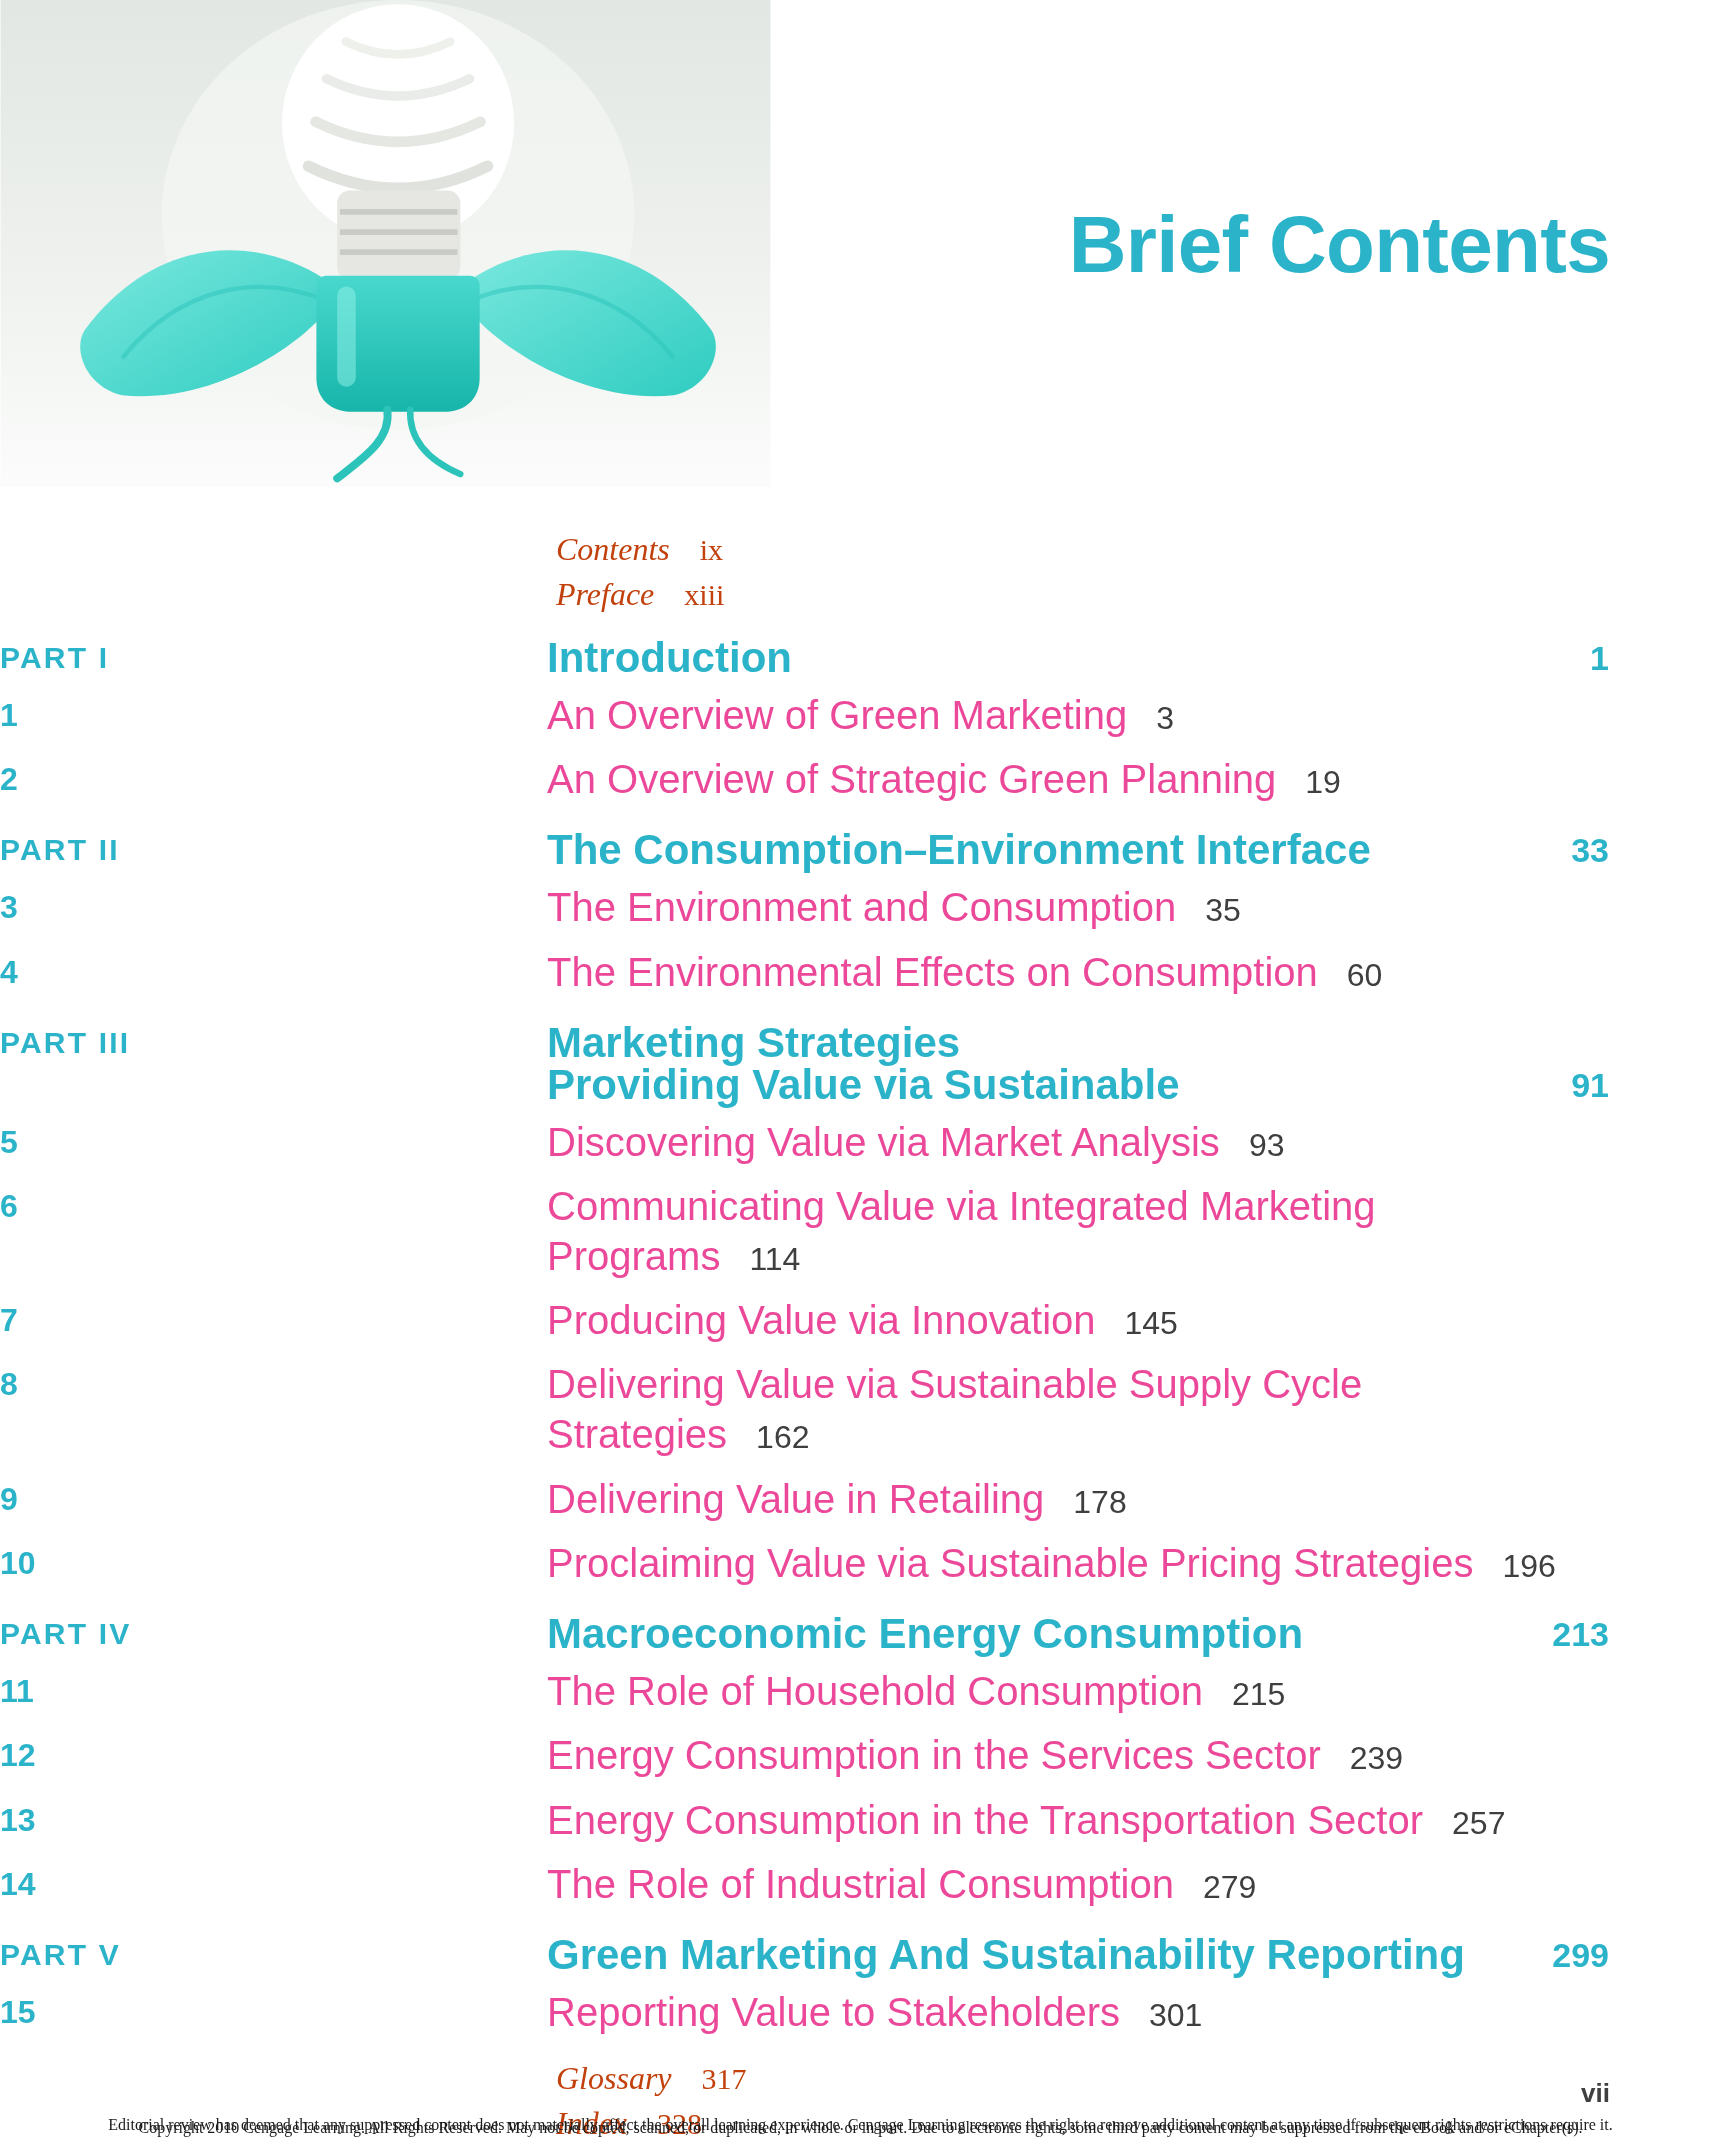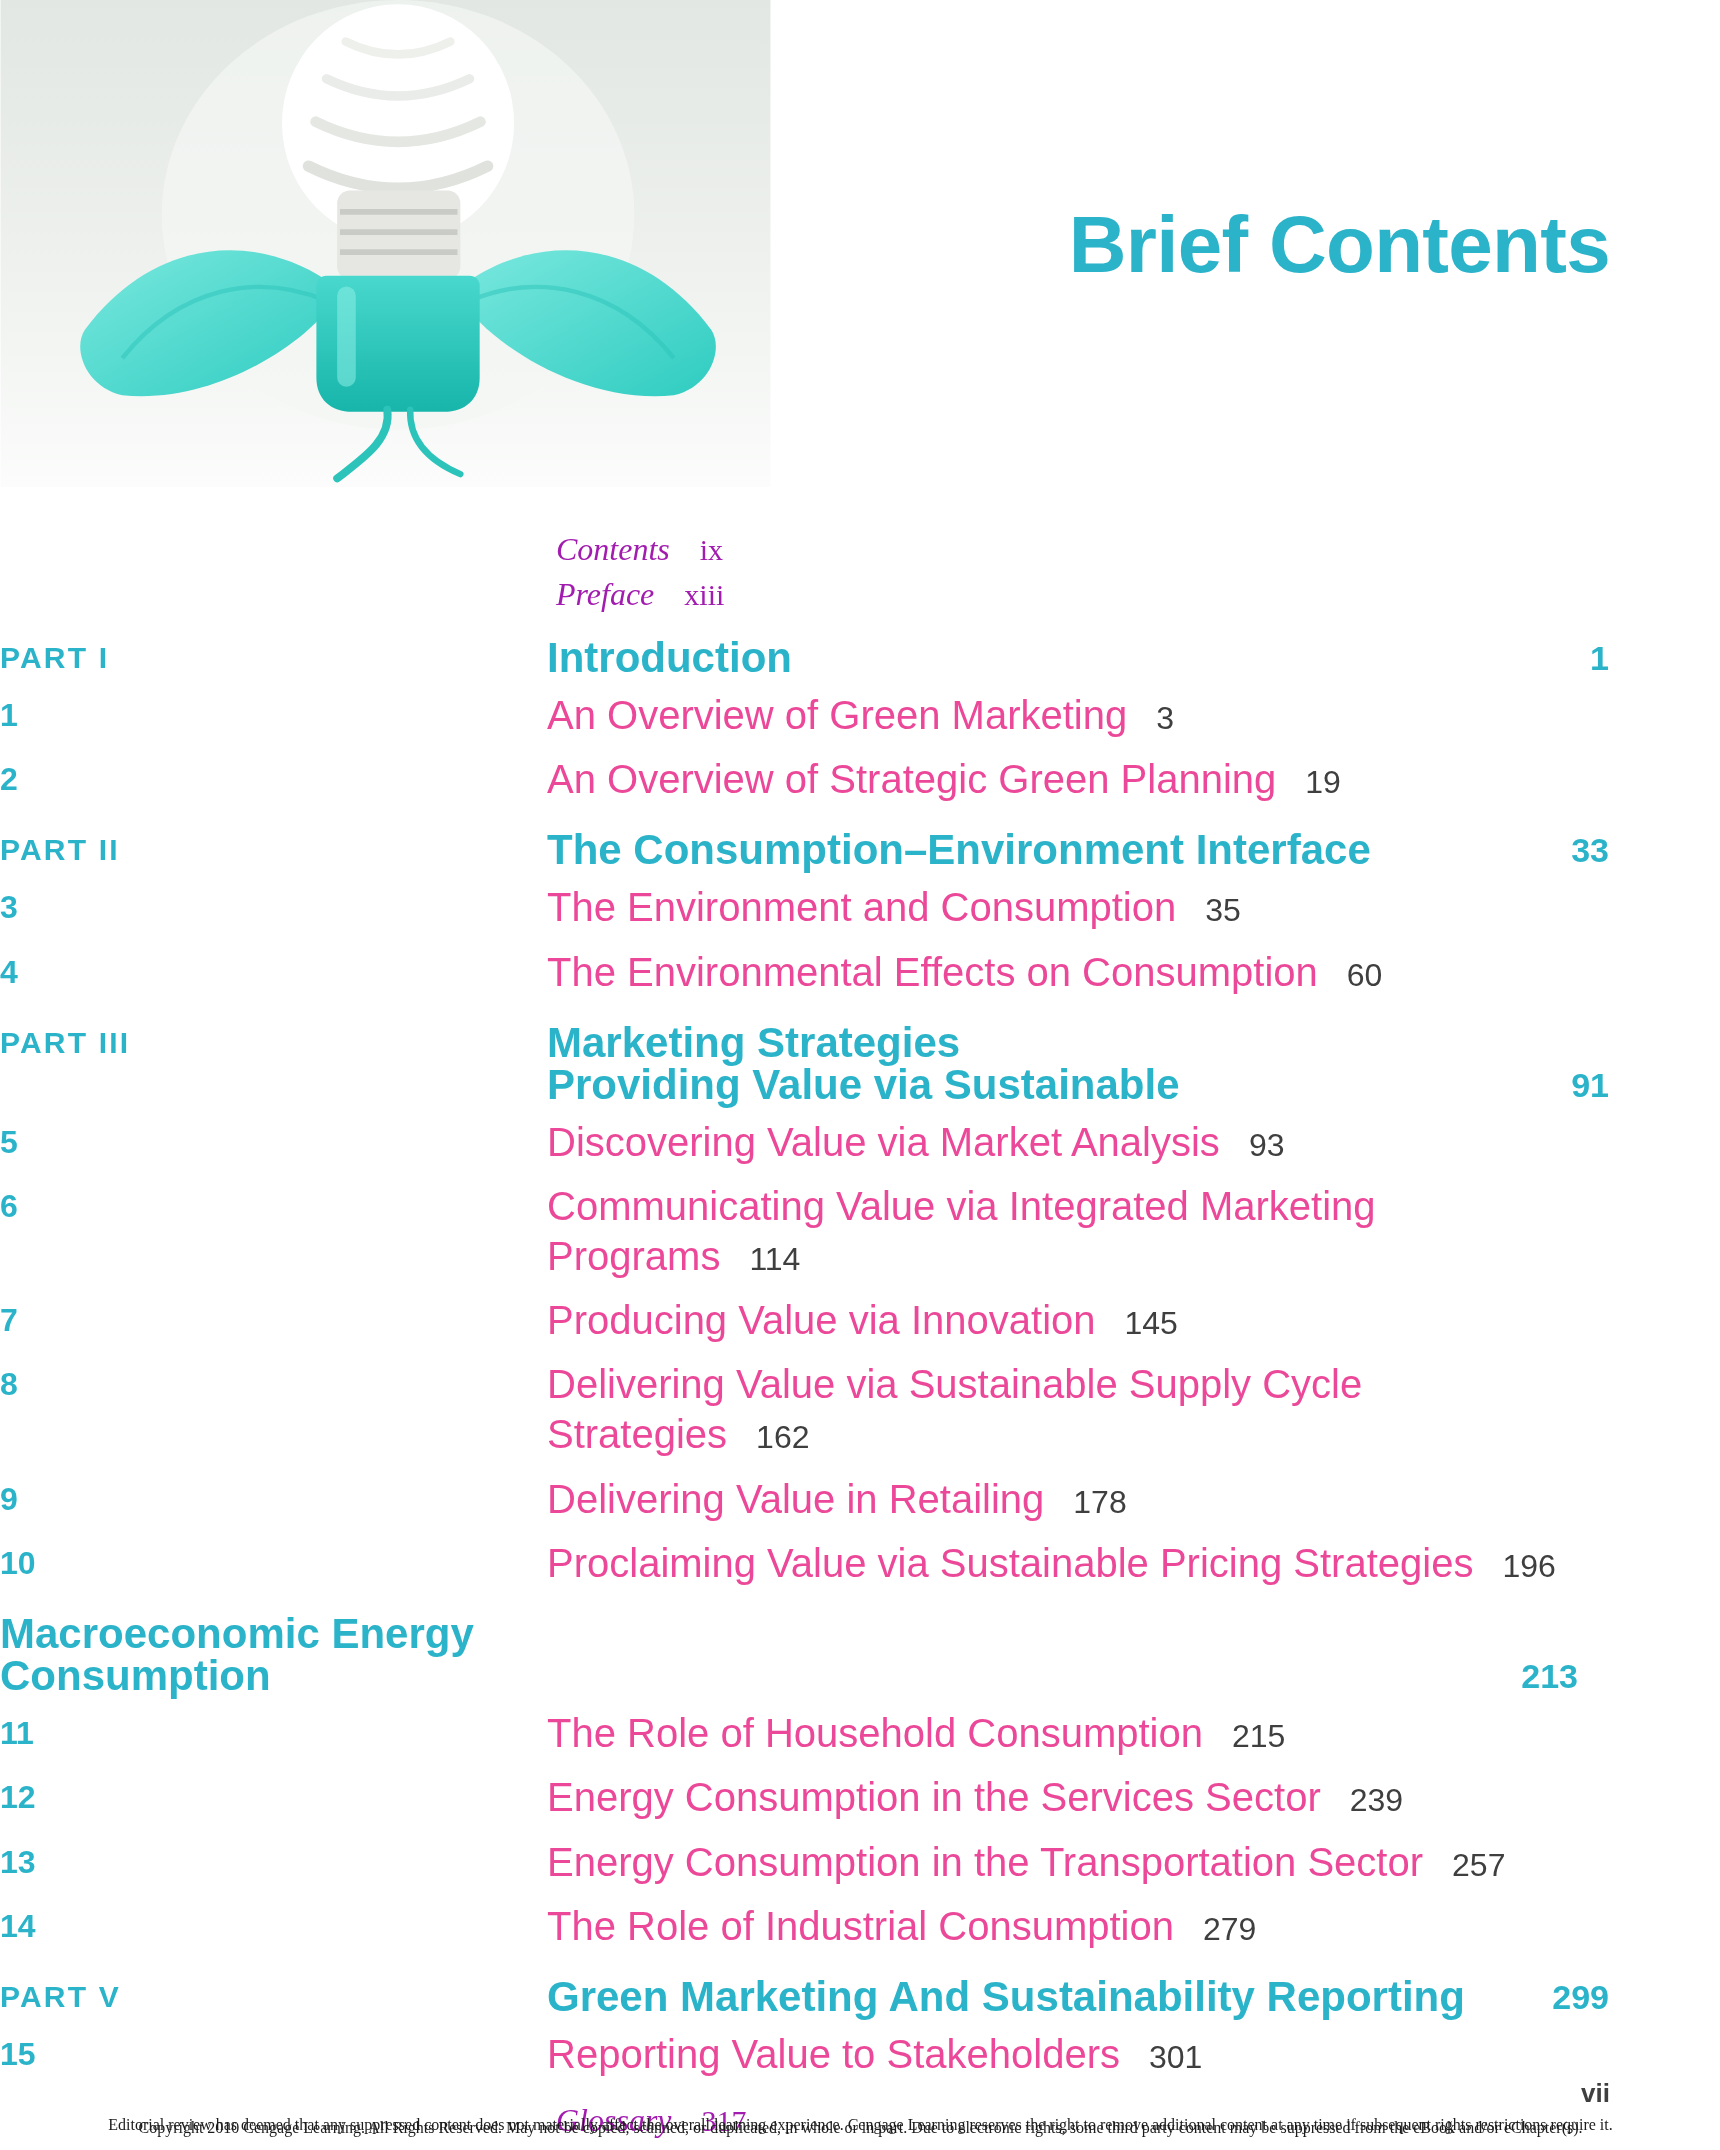--- a/index.html
+++ b/index.html
@@ -27,21 +27,21 @@
   .toc { position: absolute; top: 527px; left: 0; width: 1609px; }
   .row {
     display: grid;
     grid-template-columns: 516px 1fr auto;
     column-gap: 31px;
   }
   .col-num   { text-align: left; }
   .col-page  { text-align: right; }
 
   
-  .fm-row { line-height: 44px; font-family: "Liberation Serif", serif; font-size: 32px; color: #a21caf; gap: 40px; }
+  .fm-row { line-height: 44px; font-family: "Liberation Serif", serif; font-size: 32px; color: #c2410c; gap: 40px; }
   .fm-label { font-style: italic; }
   .fm-page { font-style: normal; margin-left: 30px; font-size: 30px; }
   .back-matter-block { margin-top: 8.6px; }
 
   
   .part-row { margin-top: 20px; margin-bottom: 16px; align-items: end; }
   .part-label {
     align-self: start;
     color: #2bb3c9; font-weight: bold; font-size: 30px;
     letter-spacing: 2.2px; line-height: 42px; white-space: nowrap;
@@ -205,20 +205,21 @@
       <div><span class="ch-title">Delivering Value in Retailing</span><span class="ch-page">178</span></div>
       <div class="col-page"></div>
     </div>
     <div class="row ch-row">
       <div class="col-num ch-num">10</div>
       <div><span class="ch-title">Proclaiming Value via Sustainable Pricing Strategies</span><span class="ch-page">196</span></div>
       <div class="col-page"></div>
     </div>
 
     <div class="row part-row">
+      <div class="col-num part-label">PART IV</div>
       <div>
         <div class="part-title">Macroeconomic Energy Consumption</div>
         <div class="part-title"></div>
       </div>
       <div class="col-page part-page">213</div>
     </div>
     <div class="row ch-row">
       <div class="col-num ch-num">11</div>
       <div><span class="ch-title">The Role of Household Consumption</span><span class="ch-page">215</span></div>
       <div class="col-page"></div>

